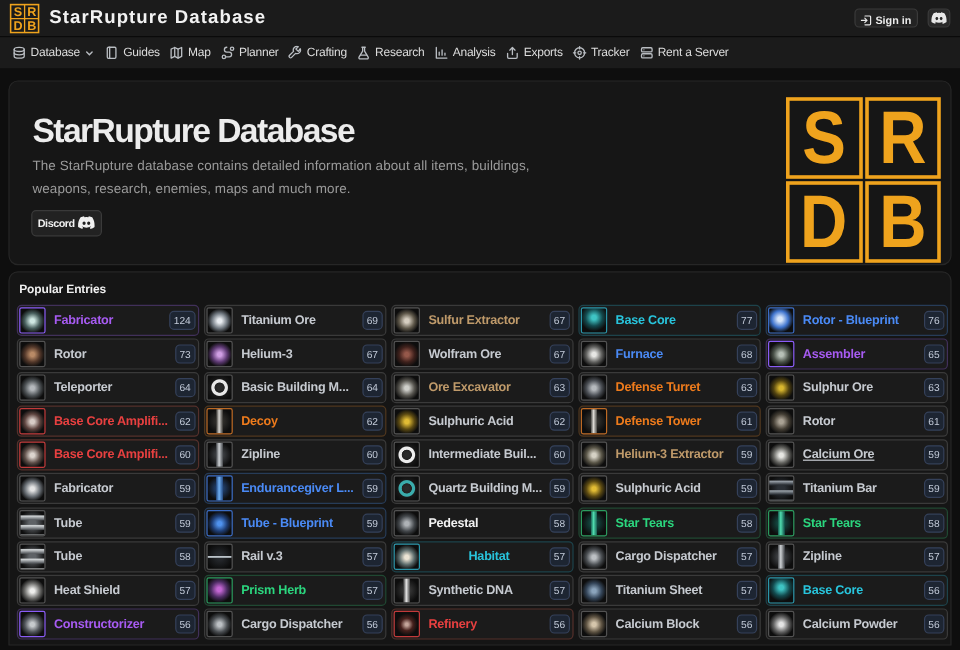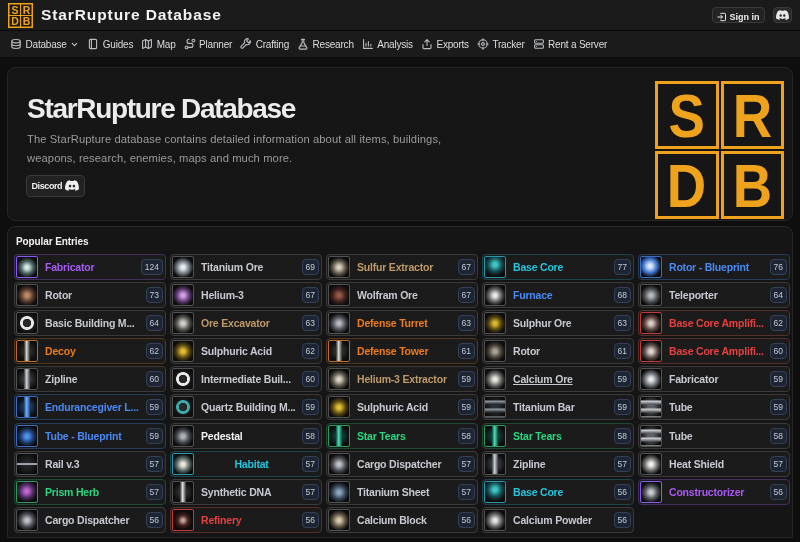--- a/index.html
+++ b/index.html
@@ -231,20 +231,25 @@
 <div class="card" style="border-color:#3a3a3a">
         <div class="ic" style="border-color:#525252;background:radial-gradient(circle at 50% 52%, #95584a 12%, #3f211c 44%, #0d0d0d 72%)"></div>
         <div class="nm" style="color:#c6cad0;">Wolfram Ore</div>
         <div class="bd">67</div>
       </div>
 <div class="card" style="border-color:#3a3a3a">
         <div class="ic" style="border-color:#525252;background:radial-gradient(circle at 50% 52%, #e6e6e4 12%, #646462 44%, #0d0d0d 72%)"></div>
         <div class="nm" style="color:#4a8af5;">Furnace</div>
         <div class="bd">68</div>
       </div>
+<div class="card" style="border-color:#41305a">
+        <div class="ic" style="border-color:#8a5cf6;background:radial-gradient(circle at 50% 52%, #b7c0b7 12%, #4a5249 44%, #0d0d0d 72%)"></div>
+        <div class="nm" style="color:#a75bf2;">Assembler</div>
+        <div class="bd">65</div>
+      </div>
 <div class="card" style="border-color:#3a3a3a">
         <div class="ic" style="border-color:#525252;background:radial-gradient(circle at 50% 52%, #b4b8bc 12%, #4e5356 44%, #0d0d0d 72%)"></div>
         <div class="nm" style="color:#c6cad0;">Teleporter</div>
         <div class="bd">64</div>
       </div>
 <div class="card" style="border-color:#3a3a3a">
         <div class="ic" style="border-color:#525252;background:radial-gradient(circle at 50% 50%, rgba(0,0,0,0) 28%, #e8e8e8 32%, #e8e8e8 46%, rgba(0,0,0,0) 52%), radial-gradient(circle at 50% 50%, #2a2a2a 10%, #0d0d0d 80%)"></div>
         <div class="nm" style="color:#c6cad0;">Basic Building M...</div>
         <div class="bd">64</div>
       </div>

